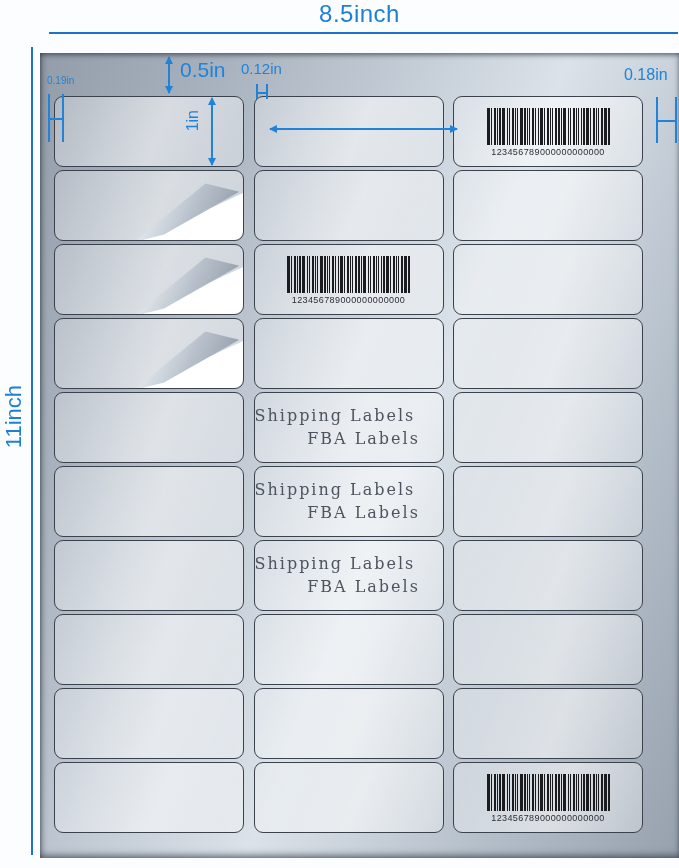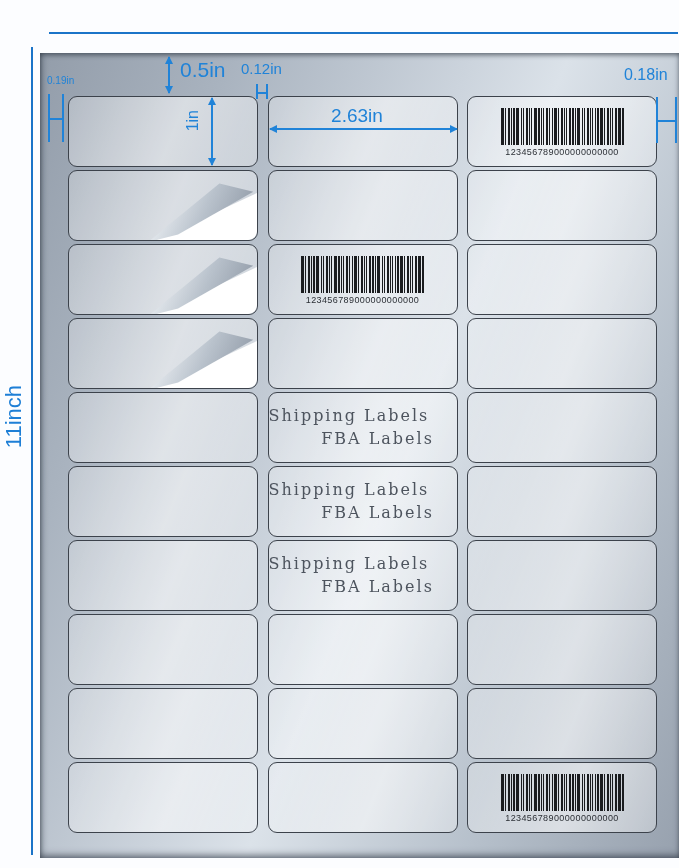--- a/index.html
+++ b/index.html
@@ -19,21 +19,21 @@
   .sheet{position:absolute;left:40px;top:53px;width:639px;height:805px;
          background:linear-gradient(112deg,#939daa 0%,#a9b3bf 20%,#ccd4dd 45%,
                     #dbe2e9 55%,#b6c0cb 78%,#97a1ae 100%);}
   .sheet-edge{position:absolute;left:40px;top:53px;width:639px;height:805px;z-index:4;
          pointer-events:none;
          box-shadow:inset 0 3px 5px -1px rgba(38,46,58,.6),
                     inset 4px 0 7px -3px rgba(38,46,58,.45),
                     inset 0 -5px 7px -2px rgba(38,46,58,.55);}
 
   
-  .grid{position:absolute;left:68px;top:96px;z-index:2;display:grid;
+  .grid{position:absolute;left:54px;top:96px;z-index:2;display:grid;
         grid-template-columns:repeat(3,190px);
         grid-auto-rows:71px;column-gap:9.5px;row-gap:3px;}
   .cell{position:relative;border:1px solid #3c424b;border-radius:9px;overflow:hidden;
         background-color:rgba(255,255,255,.22);
         background-image:linear-gradient(112deg,rgba(255,255,255,.06) 0%,
                          rgba(255,255,255,.45) 55%,rgba(255,255,255,.14) 100%);
         box-sizing:border-box;}
 
   
   .peel::before{content:"";position:absolute;inset:0;border-radius:inherit;
@@ -87,20 +87,21 @@
   .hbrk::after{content:"";position:absolute;left:0;right:0;top:50%;height:2px;background:#2083d8;}
   .b-left{left:48px;top:94px;width:12px;height:48px;}
   .b-right{left:656px;top:97px;width:17px;height:46px;}
   .b-gap{left:256px;top:84px;width:8px;height:15px;}
 </style>
 </head>
 <body>
 
 <div id="stage">
 
+  <div class="dim title-w">8.5inch</div>
   <div class="top-line"></div>
   <div class="dim title-h v-text">11inch</div>
   <div class="left-line"></div>
 
   <div class="sheet"></div>
 
   <div class="grid">
       <div class="cell"></div>
       <div class="cell"></div>
       <div class="cell cell-barcode">
@@ -287,18 +288,17 @@
 
   <div class="ann t-012">0.12in</div>
   <div class="hbrk b-gap"></div>
 
   <div class="ann t-019">0.19in</div>
   <div class="hbrk b-left"></div>
 
   <div class="ann t-018">0.18in</div>
   <div class="hbrk b-right"></div>
 
-  <div class="ann t-263">2.63in</div>
   <div class="dah a-263"></div>
 
   <div class="ann t-1in v-text">1in</div>
   <div class="dav a-1in"></div>
 </div>
 
 </body></html>

